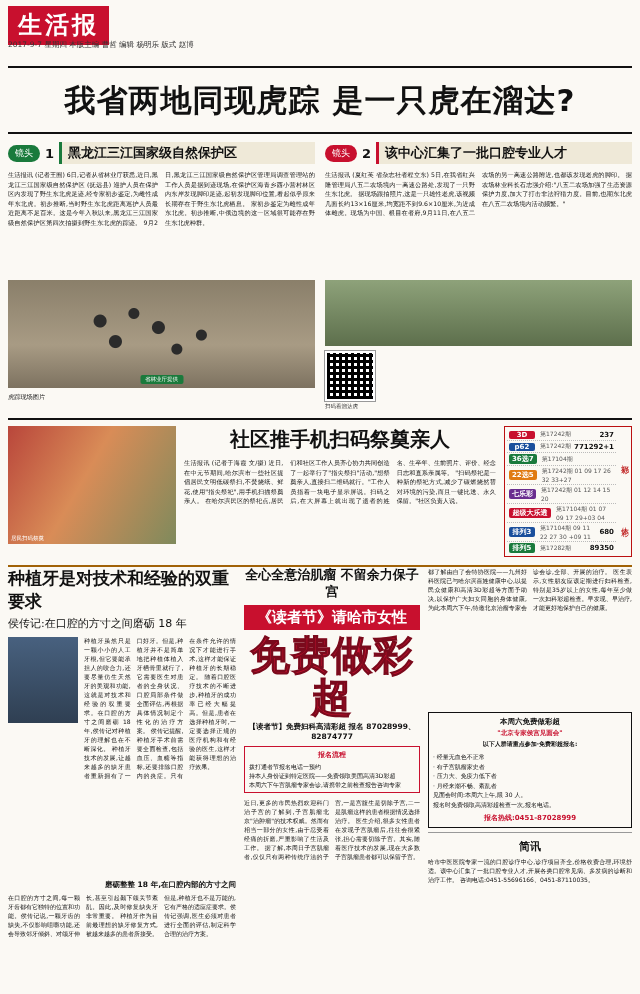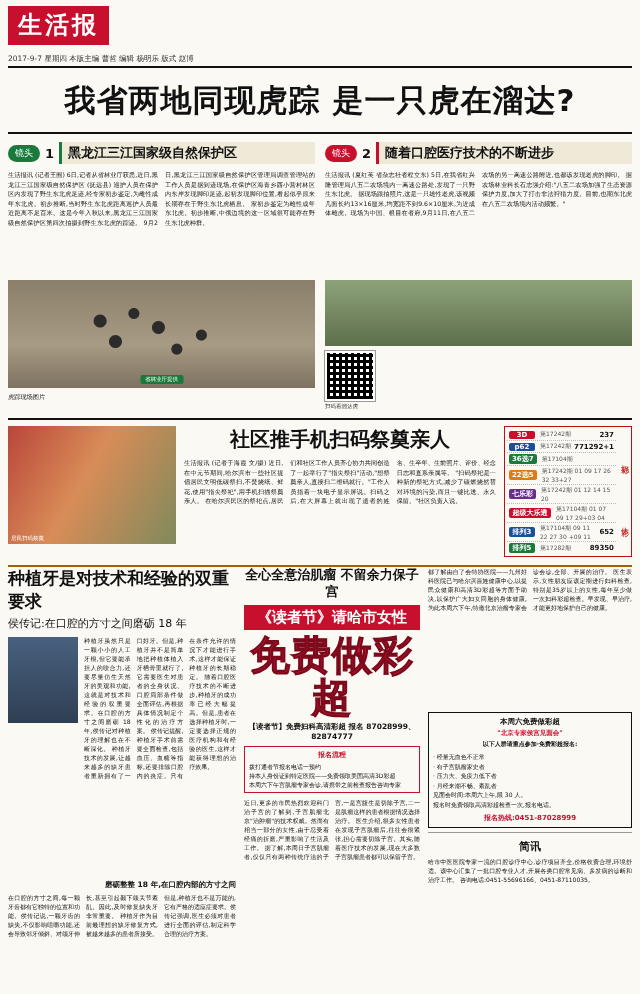--- a/index.html
+++ b/index.html
@@ -17,21 +17,21 @@
   .masthead { display: flex; align-items: flex-start; height: 62px; border-bottom: 2px solid #111; position: relative; }
   .mh-left { display: flex; align-items: flex-start; flex: 1; }
   .mh-logo { font-size: 27px; font-weight: bold; letter-spacing: 2px; font-family: "DejaVu Sans", sans-serif; line-height: 1; padding-top: 6px; }
   .mh-logo-underline { border-bottom: 3px solid #111; width: 62px; margin-top: 4px; }
   .mh-sec { margin-left: 16px; padding-top: 2px; }
   .mh-sec-code { background: #1a4f9c; color: #fff; font-weight: bold; font-size: 17px; padding: 1px 6px; letter-spacing: 1px; }
   .mh-sec-sub { font-size: 7px; color: #333; margin-top: 3px; }
   .mh-life { font-size: 17px; color: #1a4f9c; font-style: italic; font-weight: bold; margin-left: 10px; padding-top: 2px; }
   .mh-phone { display: flex; align-items: center; font-size: 11px; margin-top: 3px; color: #111; }
   .mh-phone .tri { color: #1a4f9c; font-size: 9px; margin-right: 3px; }
-  .mh-date { position: absolute; left: 0; bottom: 2px; font-size: 7.5px; color: #333; }
+  .mh-date { position: absolute; left: 0; bottom: 16px; font-size: 7.5px; color: #333; }
   .mh-brand { text-align: right; }
   .mh-brand-box { background: #c8102e; color: #fff; font-size: 24px; font-weight: bold; letter-spacing: 3px; padding: 3px 10px 4px 10px; display: inline-block; font-family: "DejaVu Sans", sans-serif; }
 
   
   .headline { text-align: center; font-size: 31px; font-weight: bold; letter-spacing: 1px; padding: 12px 0 10px 0; border-bottom: 2px solid #111; font-family: "DejaVu Sans", sans-serif; }
 
   
   .lenses { display: flex; gap: 10px; padding-top: 8px; }
   .lens { flex: 1; }
   .lens-tag { display: flex; align-items: center; gap: 5px; }
@@ -133,21 +133,21 @@
       <div class="ph photo-tracks">
         <span class="photo-tracks-badge">省林业厅提供</span>
       </div>
       <div style="font-size:6.2px;line-height:1.55;text-align:justify;margin-top:4px;">虎踪现场图片</div>
     </div>
 
     <div class="lens">
       <div class="lens-tag">
         <span class="lens-badge red">镜头</span>
         <span class="lens-num">2</span>
-        <span class="lens-title red">随着口腔医疗技术的不断进步</span>
+        <span class="lens-title red">该中心汇集了一批口腔专业人才</span>
       </div>
       <div class="lens-body">生活报讯 (夏红英 省杂志社者程立东) 5日,在我省红兴隆管理局八五二农场境内一高速公路处,发现了一只野生东北虎。
 据现场跟拍照片,这是一只雄性老虎,该视频几面长约13×16厘米,均宽距不到9.6×10厘米,为近成体雌虎。现场为中国、根目在者府,9月11日,在八五二农场的另一高速公路附近,也都该发现老虎的脚印。
 据农场林业科长石志强介绍:"八五二农场加强了生态资源保护力度,加大了打击非法狩猎力度。目前,也期东北虎在八五二农场境内活动频繁。"</div>
       <div class="ph lens2-photo"></div>
       <div class="qr-row">
         <div>
           <div class="qr"></div>
           <div class="qr-cap" style="margin-top:2px">扫码看溜达虎</div>
         </div>
@@ -193,21 +193,21 @@
             <span class="lot-badge b-purple">七乐彩</span>
             <span class="lot-issue">第17242期 01 12 14 15 20</span>
           </div>
           <div class="lot-row">
             <span class="lot-badge b-red" style="min-width:42px">超级大乐透</span>
             <span class="lot-issue">第17104期 01 07 09 17 29+03 04</span>
           </div>
           <div class="lot-row">
             <span class="lot-badge b-blue">排列3</span>
             <span class="lot-issue">第17104期 09 11 22 27 30 +09 11</span>
-            <span class="lot-val">652</span>
+            <span class="lot-val">680</span>
           </div>
           <div class="lot-row" style="border-bottom:none">
             <span class="lot-badge b-green">排列5</span>
             <span class="lot-issue">第17282期</span>
             <span class="lot-val">89350</span>
           </div>
         </div>
         <div style="display:flex;flex-direction:column;justify-content:space-around;">
           <span class="lot-side">福彩</span>
           <span class="lot-side">体彩</span>

